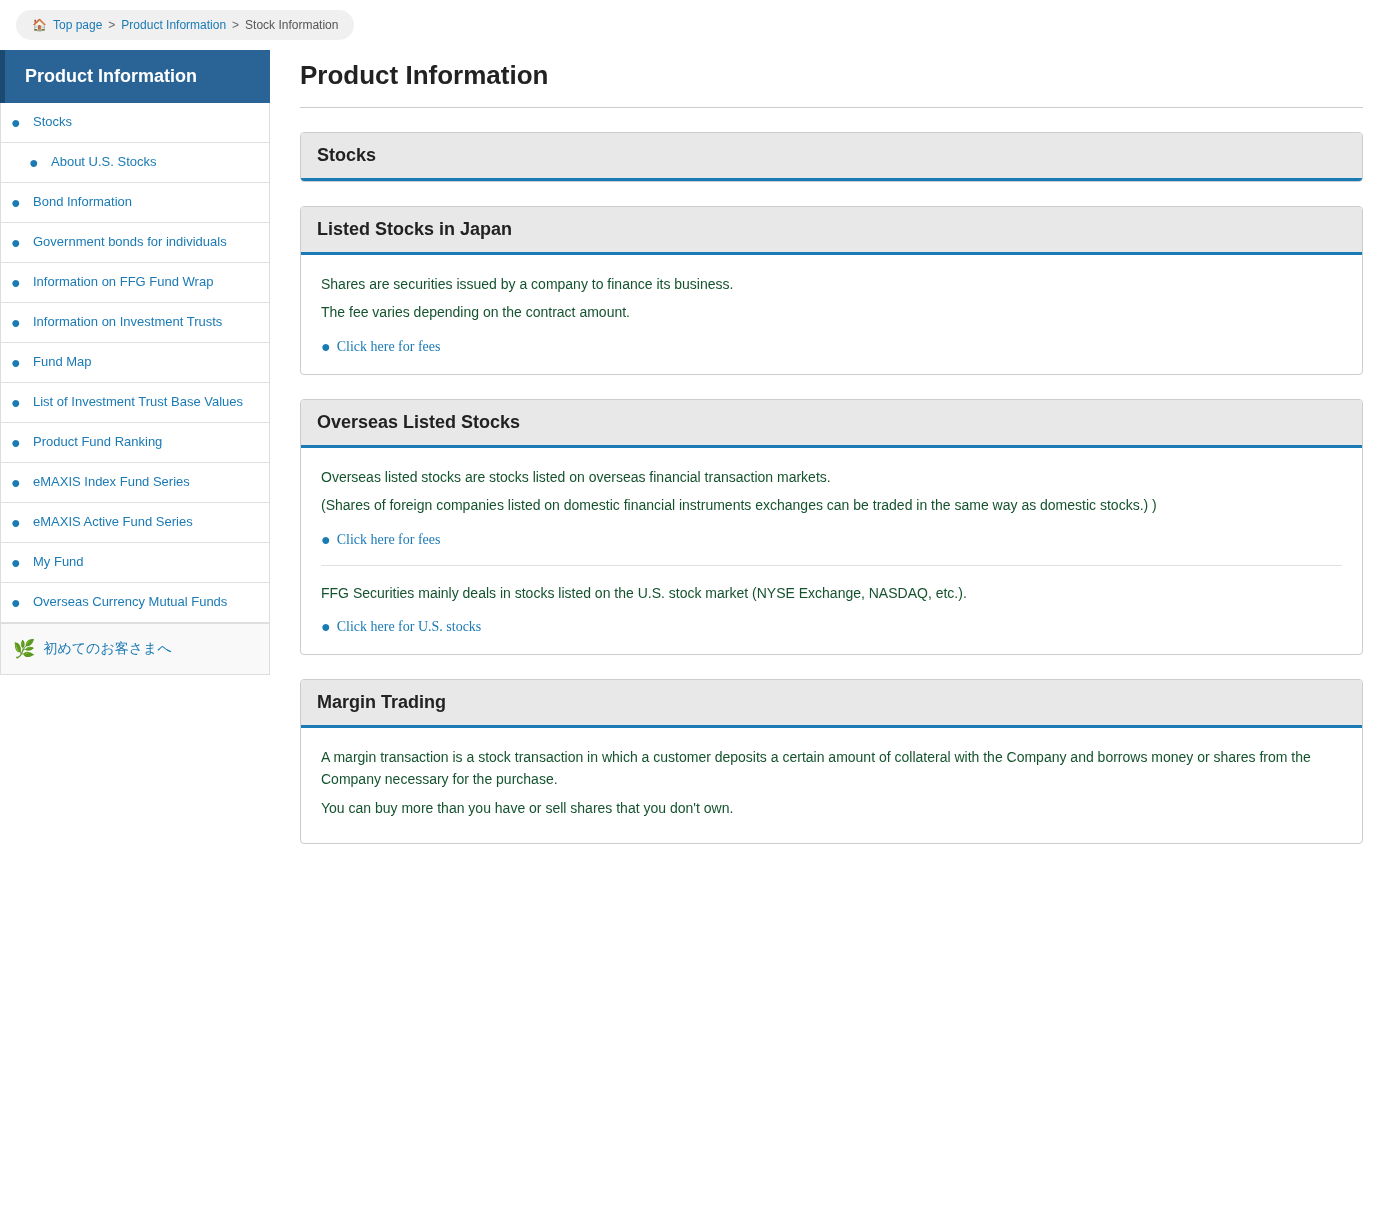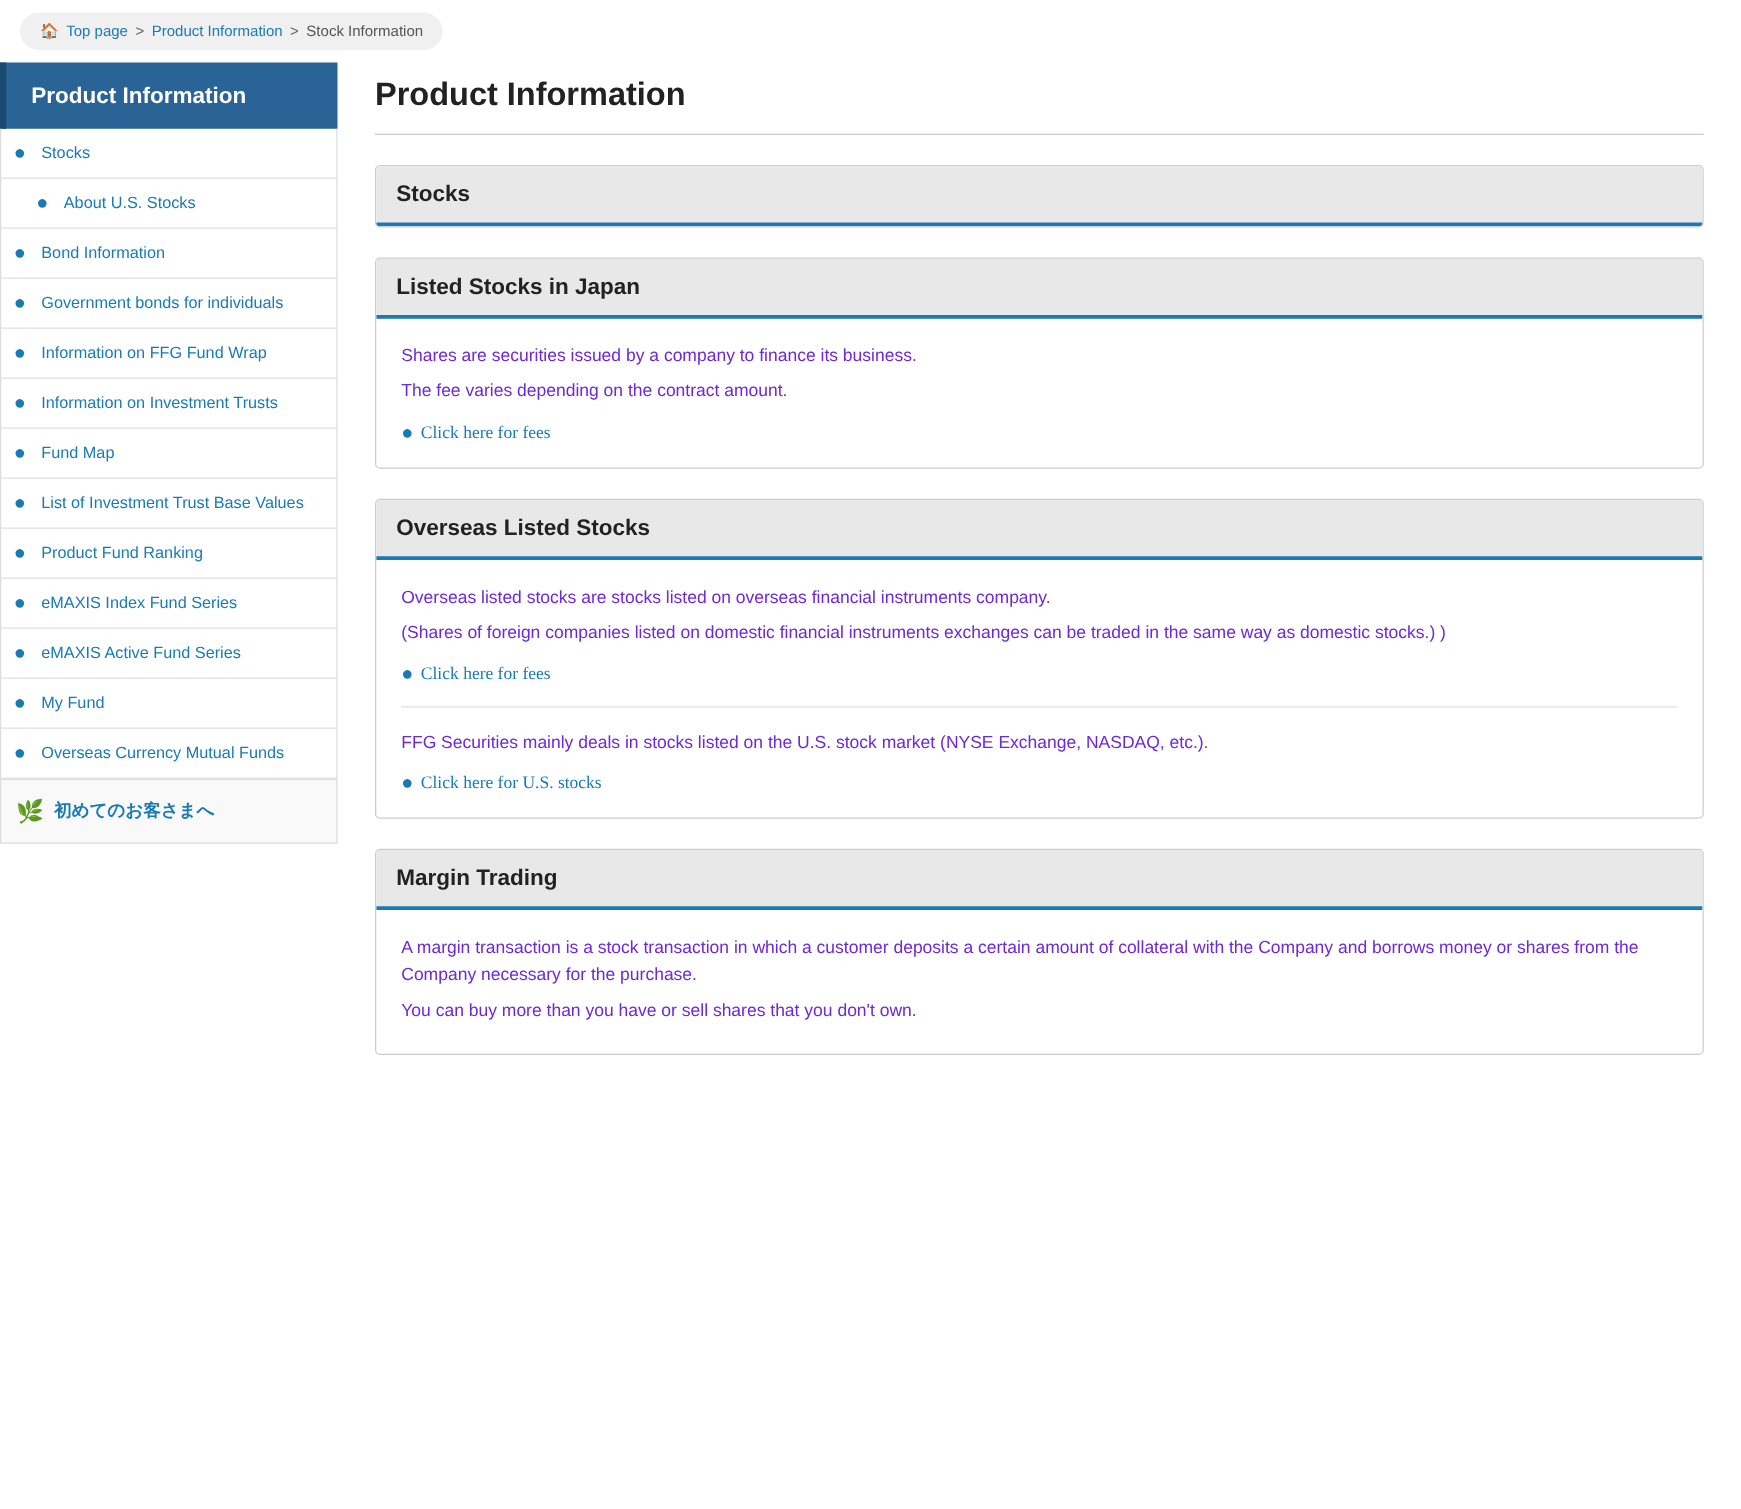--- a/index.html
+++ b/index.html
@@ -88,21 +88,21 @@
       background: #f9f9f9;
     }
     .sidebar-bottom .leaf-icon {
       color: #2a8a2a;
       font-size: 18px;
     }
     .sidebar-bottom a {
       color: #1a7ab5;
       text-decoration: none;
       font-size: 14px;
-      font-weight: bold;
+      font-weight: normal;
     }
 
     
     .main {
       flex: 1;
       padding: 10px 30px 30px 30px;
     }
 
     .page-title {
       font-size: 26px;
@@ -137,21 +137,21 @@
       color: #222;
     }
 
     .section-body {
       padding: 18px 20px;
     }
 
     .section-body p {
       font-size: 14px;
       line-height: 1.6;
-      color: #6d28d9;
+      color: #14532d;
       margin-bottom: 6px;
     }
 
     .section-body .fee-link {
       display: flex;
       align-items: center;
       gap: 6px;
       margin-top: 14px;
     }
 
@@ -287,21 +287,21 @@
           <a href="#">Click here for fees</a>
         </div>
       </div>
     </div>
 
     <div class="section-card">
       <div class="section-header">
         <h2>Overseas Listed Stocks</h2>
       </div>
       <div class="section-body">
-        <p>Overseas listed stocks are stocks listed on overseas financial instruments company.</p>
+        <p>Overseas listed stocks are stocks listed on overseas financial transaction markets.</p>
         <p>(Shares of foreign companies listed on domestic financial instruments exchanges can be traded in the same way as domestic stocks.) )</p>
         <div class="fee-link">
           <span class="link-bullet">●</span>
           <a href="#">Click here for fees</a>
         </div>
         <hr class="section-divider">
         <p>FFG Securities mainly deals in stocks listed on the U.S. stock market (NYSE Exchange, NASDAQ, etc.).</p>
         <div class="fee-link">
           <span class="link-bullet">●</span>
           <a href="#">Click here for U.S. stocks</a>

